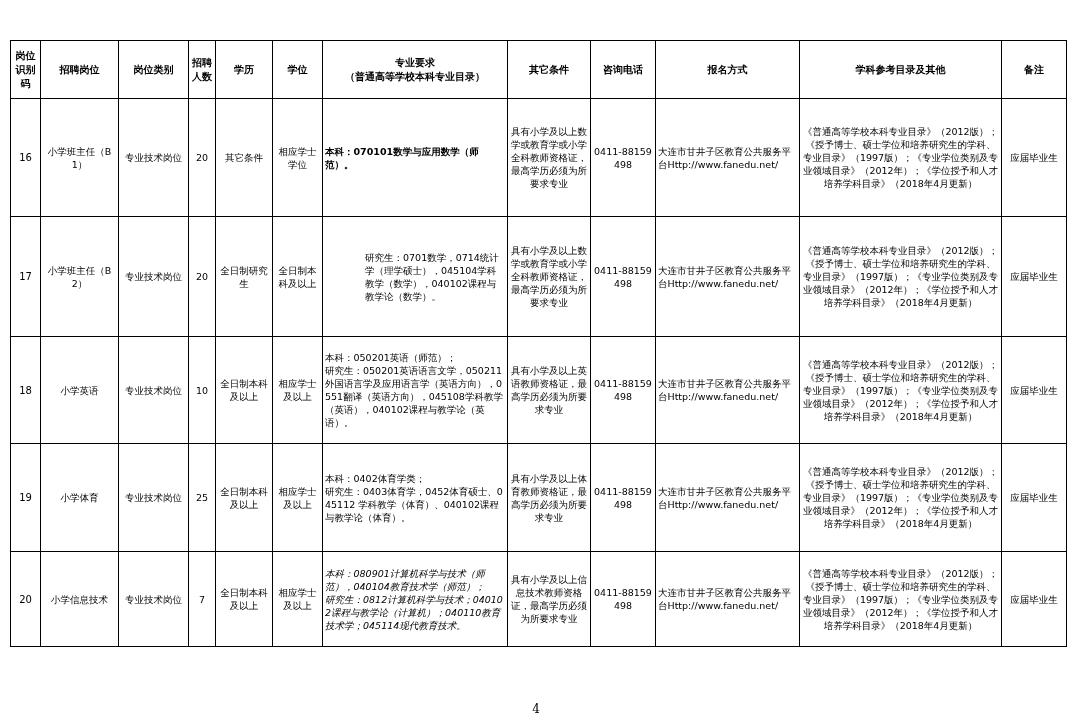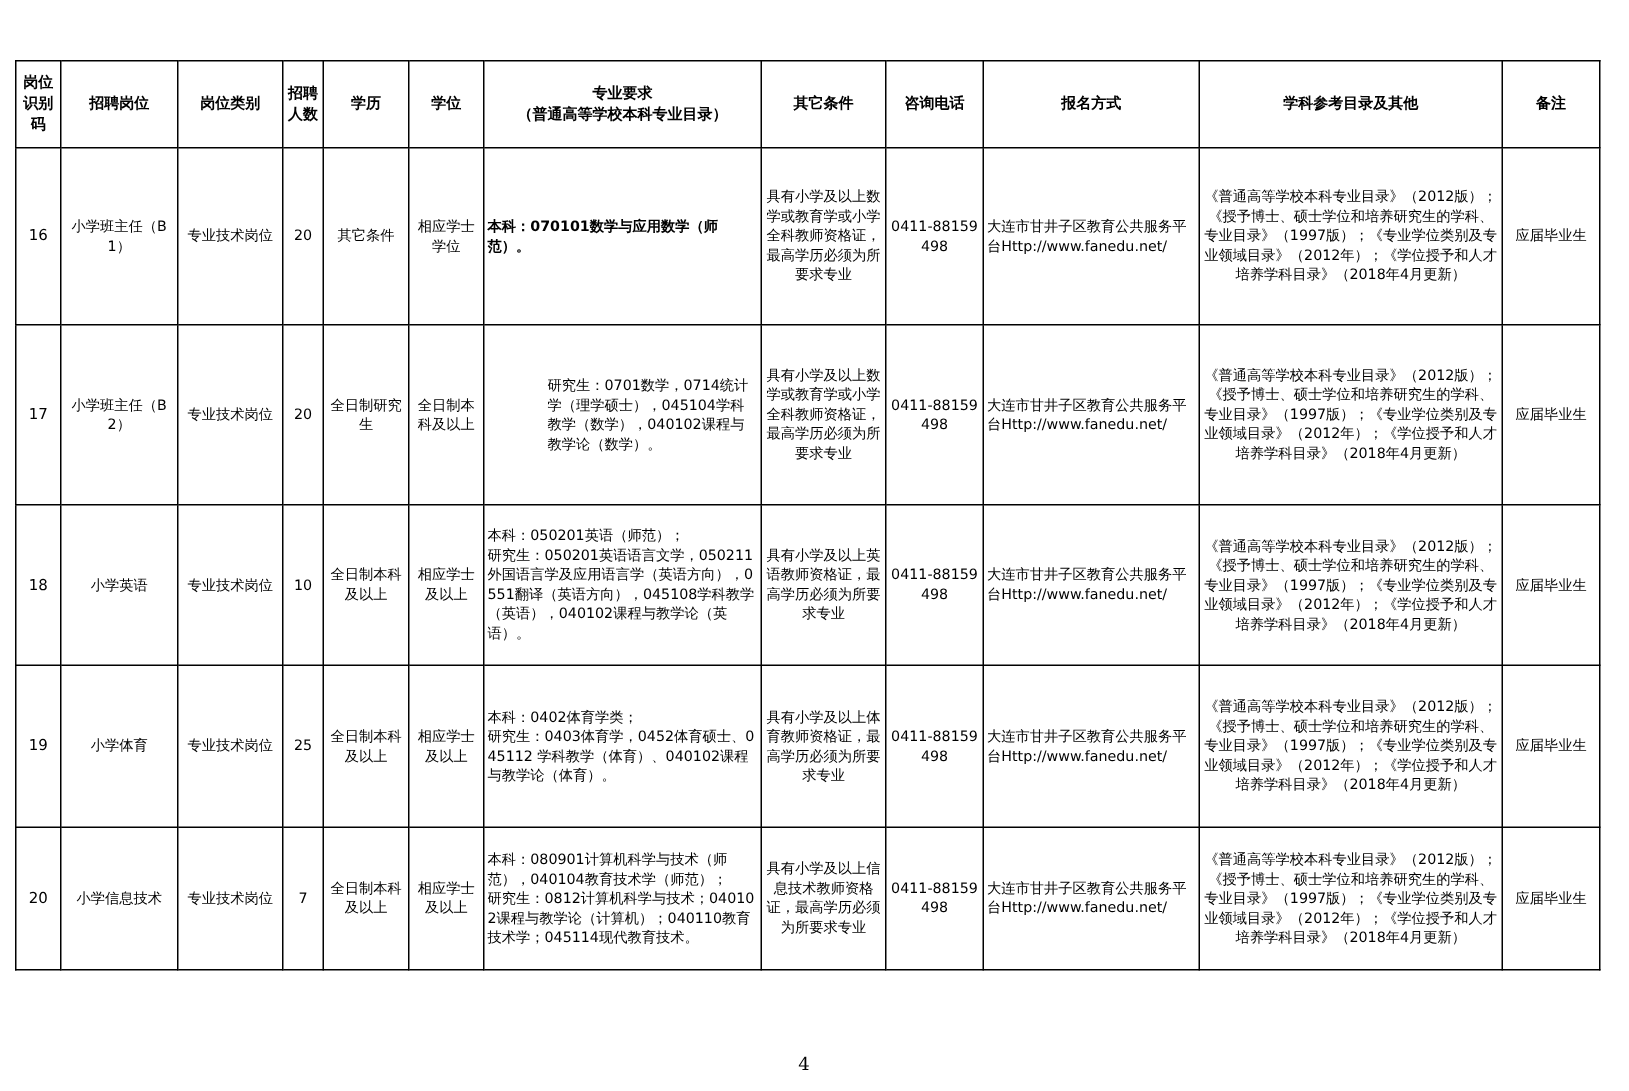--- a/index.html
+++ b/index.html
@@ -117,21 +117,21 @@
         <td class="ref">《普通高等学校本科专业目录》（2012版）；《授予博士、硕士学位和培养研究生的学科、专业目录》（1997版）；《专业学位类别及专业领域目录》（2012年）；《学位授予和人才培养学科目录》（2018年4月更新）</td>
         <td>应届毕业生</td>
       </tr>
       <tr style="height: 95px;">
         <td class="code">20</td>
         <td>小学信息技术</td>
         <td>专业技术岗位</td>
         <td>7</td>
         <td>全日制本科及以上</td>
         <td>相应学士及以上</td>
-        <td class="left" style="white-space: pre-line;">本科：080901计算机科学与技术（师范），040104教育技术学（师范）；
+        <td class="left" style="white-space: pre-line; font-style: italic;">本科：080901计算机科学与技术（师范），040104教育技术学（师范）；
 研究生：0812计算机科学与技术；040102课程与教学论（计算机）；040110教育技术学；045114现代教育技术。</td>
         <td>具有小学及以上信息技术教师资格证，最高学历必须为所要求专业</td>
         <td>0411-88159498</td>
         <td class="left">大连市甘井子区教育公共服务平台Http://www.fanedu.net/</td>
         <td class="ref">《普通高等学校本科专业目录》（2012版）；《授予博士、硕士学位和培养研究生的学科、专业目录》（1997版）；《专业学位类别及专业领域目录》（2012年）；《学位授予和人才培养学科目录》（2018年4月更新）</td>
         <td>应届毕业生</td>
       </tr>
     </tbody>
 </table>
 

